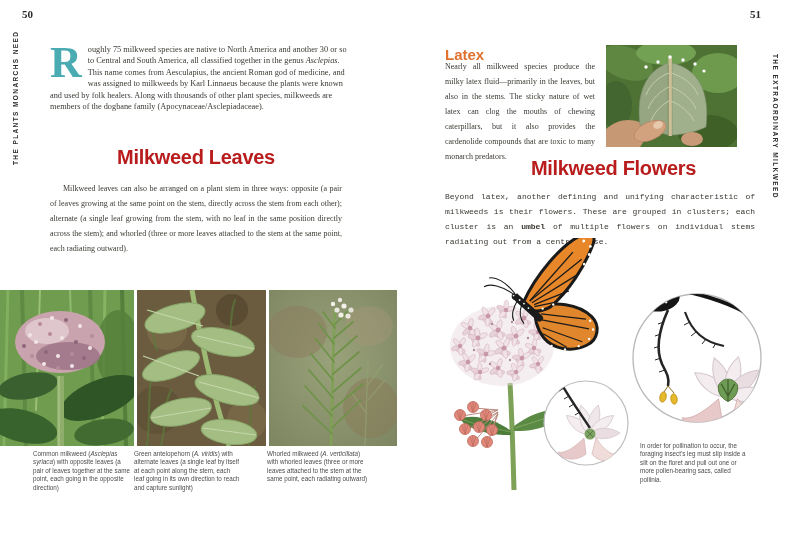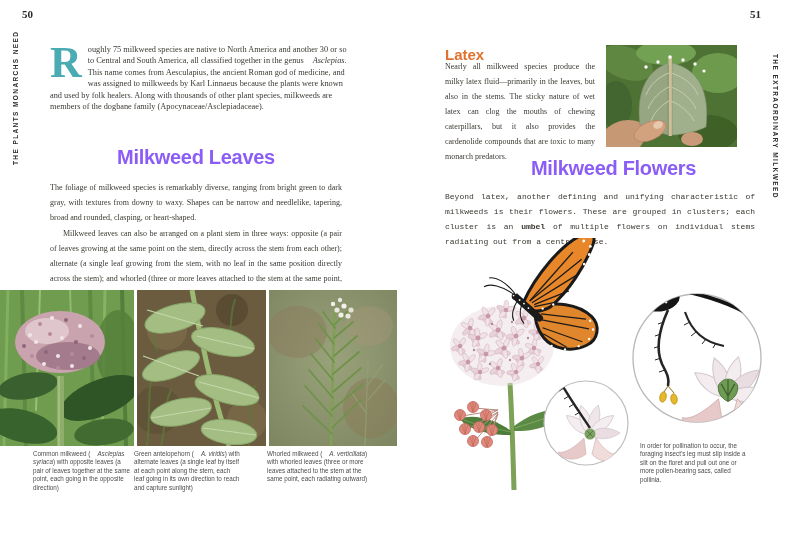--- a/index.html
+++ b/index.html
@@ -14,28 +14,28 @@
   .ribbon{font-family:"Liberation Sans",sans-serif;font-weight:bold;font-size:6.5px;
           letter-spacing:1.4px;color:#2e2e2e;white-space:nowrap;}
   .ribbon-left{writing-mode:vertical-rl;transform:rotate(180deg);}
   .ribbon-right{writing-mode:vertical-rl;}
 
   
   .serif{font-size:8px;line-height:15px;text-align:justify;}
   .intro{font-size:8.3px;line-height:11.4px;}
   .dropcap{float:left;font-family:"Liberation Serif",serif;font-weight:bold;
            font-size:44px;line-height:33px;color:#4aacb2;padding:2px 6px 0 0;}
-  .it{font-style:italic;margin-left:7px;}
+  .it{font-style:italic;}
   .bd{font-weight:bold;}
   p{margin:0;}
   .indent{text-indent:13px;}
 
   
   .h-big{font-family:"Liberation Sans",sans-serif;font-weight:bold;font-size:20px;
-         color:#8b5cf6;text-align:center;letter-spacing:-0.3px;}
+         color:#b91c1c;text-align:center;letter-spacing:-0.3px;}
   .h-small{font-family:"Liberation Sans",sans-serif;font-weight:bold;font-size:15px;
            color:#e0712f;}
 
   
   .cap{font-family:"Liberation Sans",sans-serif;font-size:6.3px;line-height:8.4px;color:#4b4b4b;}
 
   svg{display:block;}
 </style>
 </head>
 <body>
@@ -44,21 +44,20 @@
 
 <div class="abs ribbon ribbon-left" style="left:12px;top:53px;height:112px;">THE PLANTS MONARCHS NEED</div>
 
 <div class="abs intro" style="left:50px;top:44px;width:299px;">
   <span class="dropcap">R</span><span>oughly 75 milkweed species are native to North America and another 30 or so to Central and South America, all classified together in the genus </span><span class="it">Asclepias</span><span>. This name comes from Aesculapius, the ancient Roman god of medicine, and was assigned to milkweeds by Karl Linnaeus because the plants were known and used by folk healers. Along with thousands of other plant species, milkweeds are members of the dogbane family (Apocynaceae/Asclepiadaceae).</span>
 </div>
 
 <div class="abs h-big" style="left:50px;top:146px;width:292px;">Milkweed Leaves</div>
 
 <div class="abs serif" style="left:50px;top:180px;width:292px;">
-  <p>The foliage of milkweed species is remarkably diverse, ranging from bright green to dark gray, with textures from downy to waxy. Shapes can be narrow and needlelike, tapering, broad and rounded, clasping, or heart-shaped.</p>
   <p class="indent" style="margin-top:1px;">Milkweed leaves can also be arranged on a plant stem in three ways: opposite (a pair of leaves growing at the same point on the stem, directly across the stem from each other); alternate (a single leaf growing from the stem, with no leaf in the same position directly across the stem); and whorled (three or more leaves attached to the stem at the same point, each radiating outward).</p>
 </div>
 
 <svg class="abs" style="left:0;top:290px;" width="134" height="156" viewBox="0 0 134 156">
   <rect width="134" height="156" fill="#6f9c4e"></rect>
   <g stroke-linecap="round" opacity="0.75">
     <path d="M8,0 L4,156" stroke="#87b765" stroke-width="3"></path>
     <path d="M22,0 L26,156" stroke="#5a8540" stroke-width="4"></path>
     <path d="M40,0 L36,120" stroke="#a8cc82" stroke-width="2"></path>
     <path d="M90,0 L94,150" stroke="#5a8540" stroke-width="4"></path>

